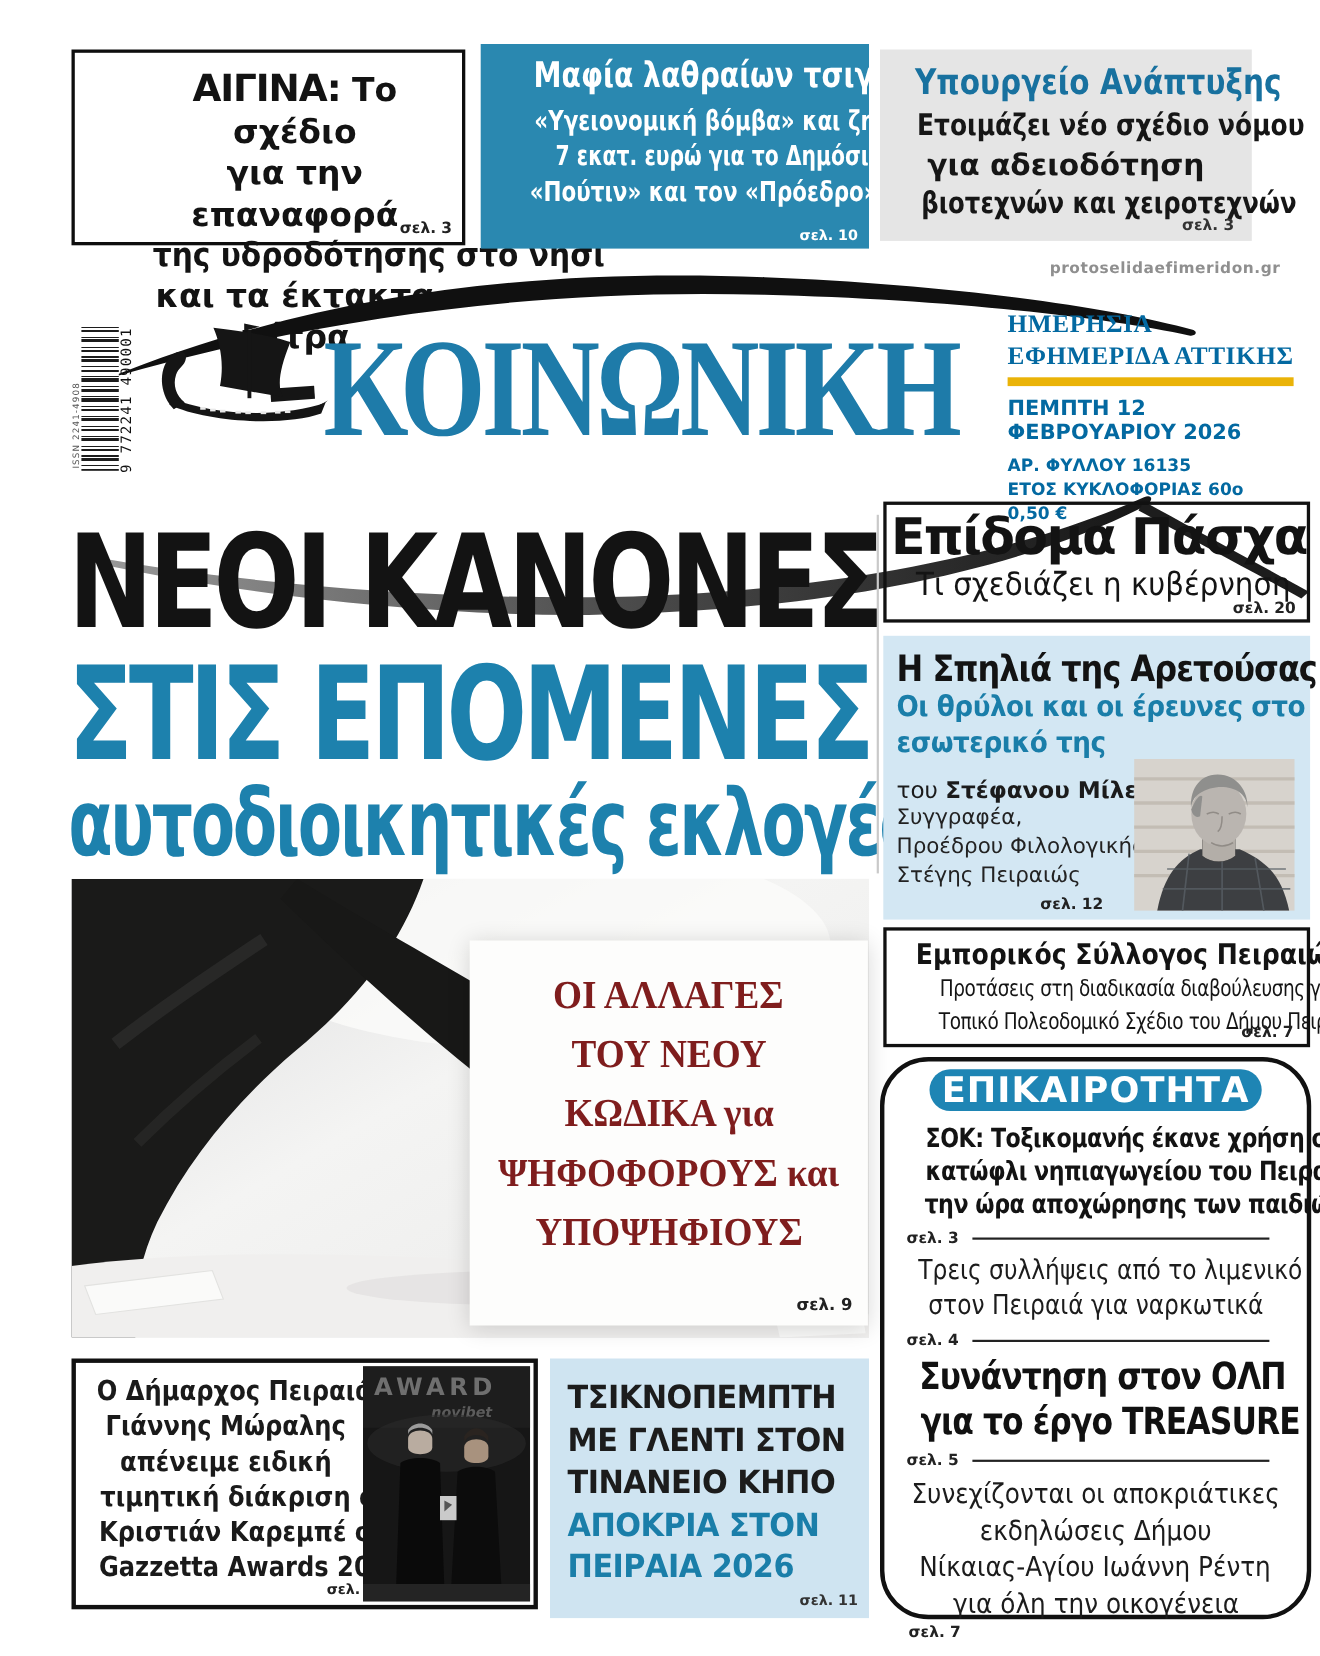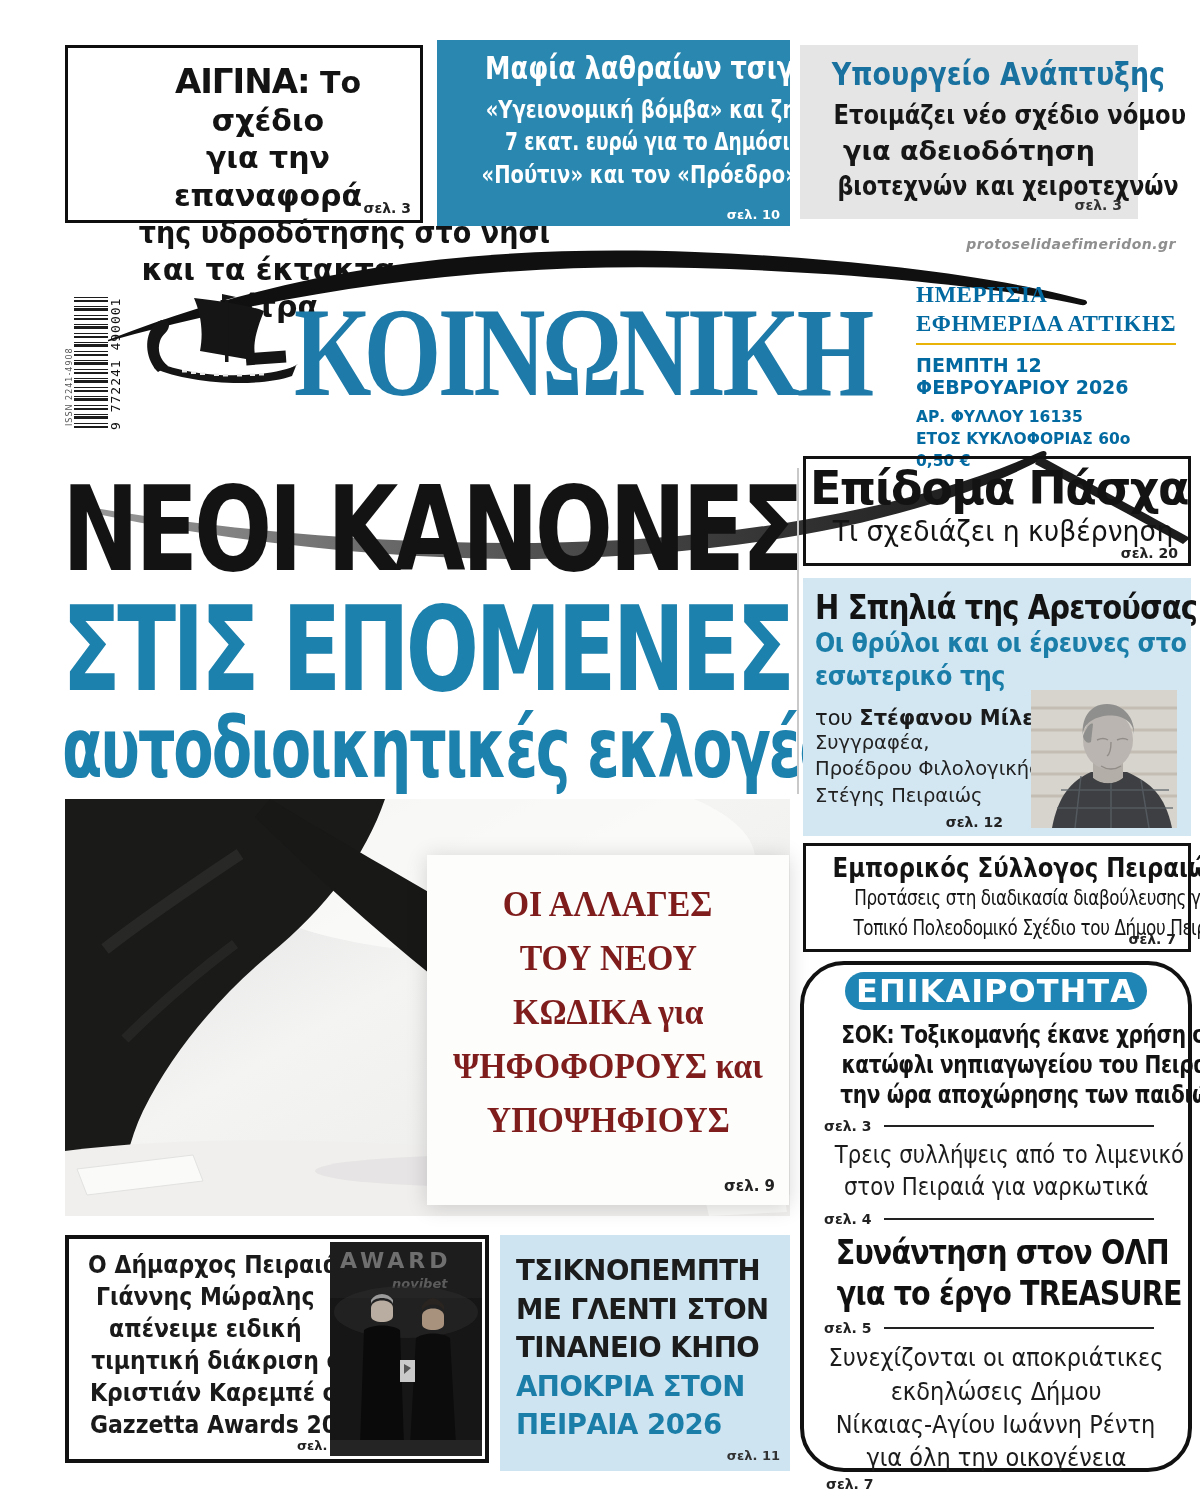--- a/index.html
+++ b/index.html
@@ -16,35 +16,35 @@
   #box-aigina .lead{font-size:34px;font-weight:900;letter-spacing:-1px;}
   #box-aigina .pg{position:absolute;right:9px;bottom:4px;}
   #box-mafia{left:437px;top:40px;width:353px;height:186px;background:#2a88b0;color:#fff;padding-top:10px;}
   #box-mafia .ttl{font-size:32px;font-weight:800;line-height:1.15;margin-bottom:7px;}
   #box-mafia .ln{font-size:25px;font-weight:600;line-height:1.3;}
   #box-mafia .pg{position:absolute;right:10px;bottom:4px;color:#fff;font-size:13px;}
   #box-ministry{left:800px;top:45px;width:338px;height:174px;background:#e5e5e5;padding-top:12px;}
   #box-ministry .ttl{font-size:32px;font-weight:800;color:#18719f;line-height:1.1;margin-bottom:5px;}
   #box-ministry .ln{font-size:27px;font-weight:600;line-height:1.32;color:#161616;}
   #box-ministry .pg{position:absolute;right:16px;bottom:6px;color:#333;}
-  #watermark{right:24px;top:236px;font-size:14px;font-weight:700;color:#8f8f8f;letter-spacing:.5px;font-style:italic;}
+  #watermark{right:36px;top:236px;font-size:14px;font-weight:700;color:#8f8f8f;letter-spacing:.5px;}
   
   #mast-swoosh{left:55px;top:238px;width:1145px;height:330px;pointer-events:none;}
   #barcode-wrap{left:20px;top:336px;width:150px;height:60px;transform:rotate(-90deg) translate(0,0);transform-origin:75px 30px;left:20px;top:335px;}
   #barcode-bars{width:132px;height:34px;margin-left:12px;
     background:repeating-linear-gradient(90deg,#1c1c1c 0 2px,#fff 2px 4px,#1c1c1c 4px 5px,#fff 5px 9px,#1c1c1c 9px 12px,#fff 12px 13px,#1c1c1c 13px 14px,#fff 14px 18px);}
   #barcode-num{font-family:"DejaVu Sans Mono",monospace;font-size:13px;color:#111;margin-left:10px;letter-spacing:1px;}
   #barcode-issn{font-size:8px;color:#555;margin-left:14px;letter-spacing:1px;}
   #ship{left:138px;top:292px;width:168px;height:106px;}
   #mast-title{left:294px;top:286px;font-family:"Liberation Serif","DejaVu Serif",serif;font-weight:700;
     font-size:120px;line-height:1.05;color:#1e7ba9;letter-spacing:-4px;white-space:nowrap;
     transform:scale(0.83,1.06);transform-origin:left top;}
   #mast-info{left:916px;top:281px;width:262px;color:#0369a1;}
   .mast-serif{font-family:"Liberation Serif","DejaVu Serif",serif;font-size:23px;font-weight:700;letter-spacing:.5px;line-height:1.25;}
-  .mast-underline{display:inline-block;border-bottom:2px solid #eab308;padding-bottom:4px;margin-bottom:9px;}
+  .mast-underline{display:inline-block;border-bottom:8px solid #eab308;padding-bottom:4px;margin-bottom:9px;}
   #mast-date{font-size:19px;font-weight:700;margin-bottom:8px;}
   .mast-small{font-size:15.5px;font-weight:700;line-height:1.45;}
   
   .hline{left:62px;white-space:nowrap;font-weight:900;letter-spacing:-5px;line-height:1;transform-origin:left top;}
   #hl1{top:470px;font-size:118px;color:#131313;transform:scale(0.78,1);}
   #hl2{top:590px;font-size:118px;color:#1d81ad;transform:scale(0.73,1);}
   #hl3{top:706px;font-size:84px;font-weight:800;letter-spacing:-3px;color:#1d81ad;transform:scale(0.70,1);}
   #vrule{left:797px;top:468px;width:2px;height:326px;background:#c9c9c9;}
   
   #box-easter{left:803px;top:456px;width:388px;height:110px;border:3px solid #111;box-sizing:border-box;text-align:right;padding-top:6px;}

